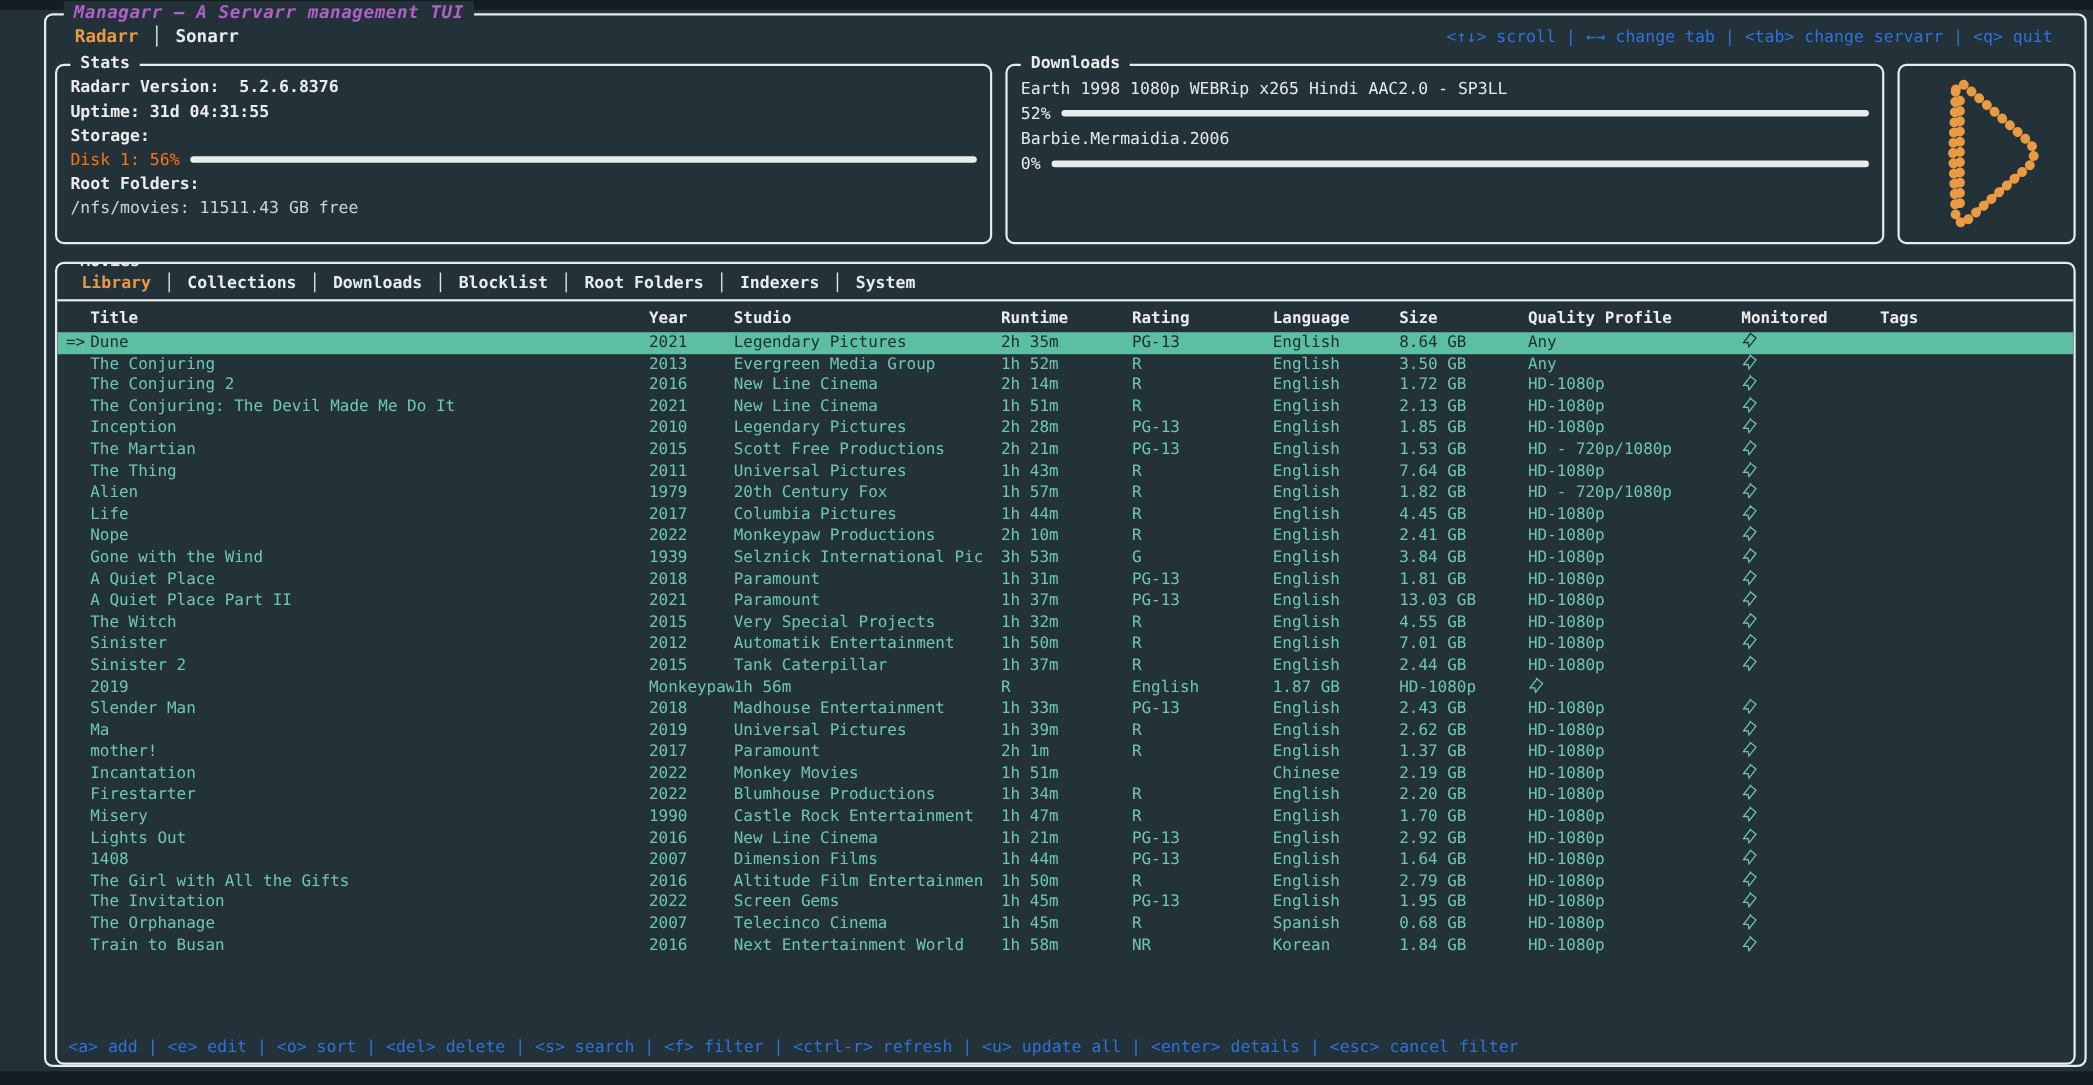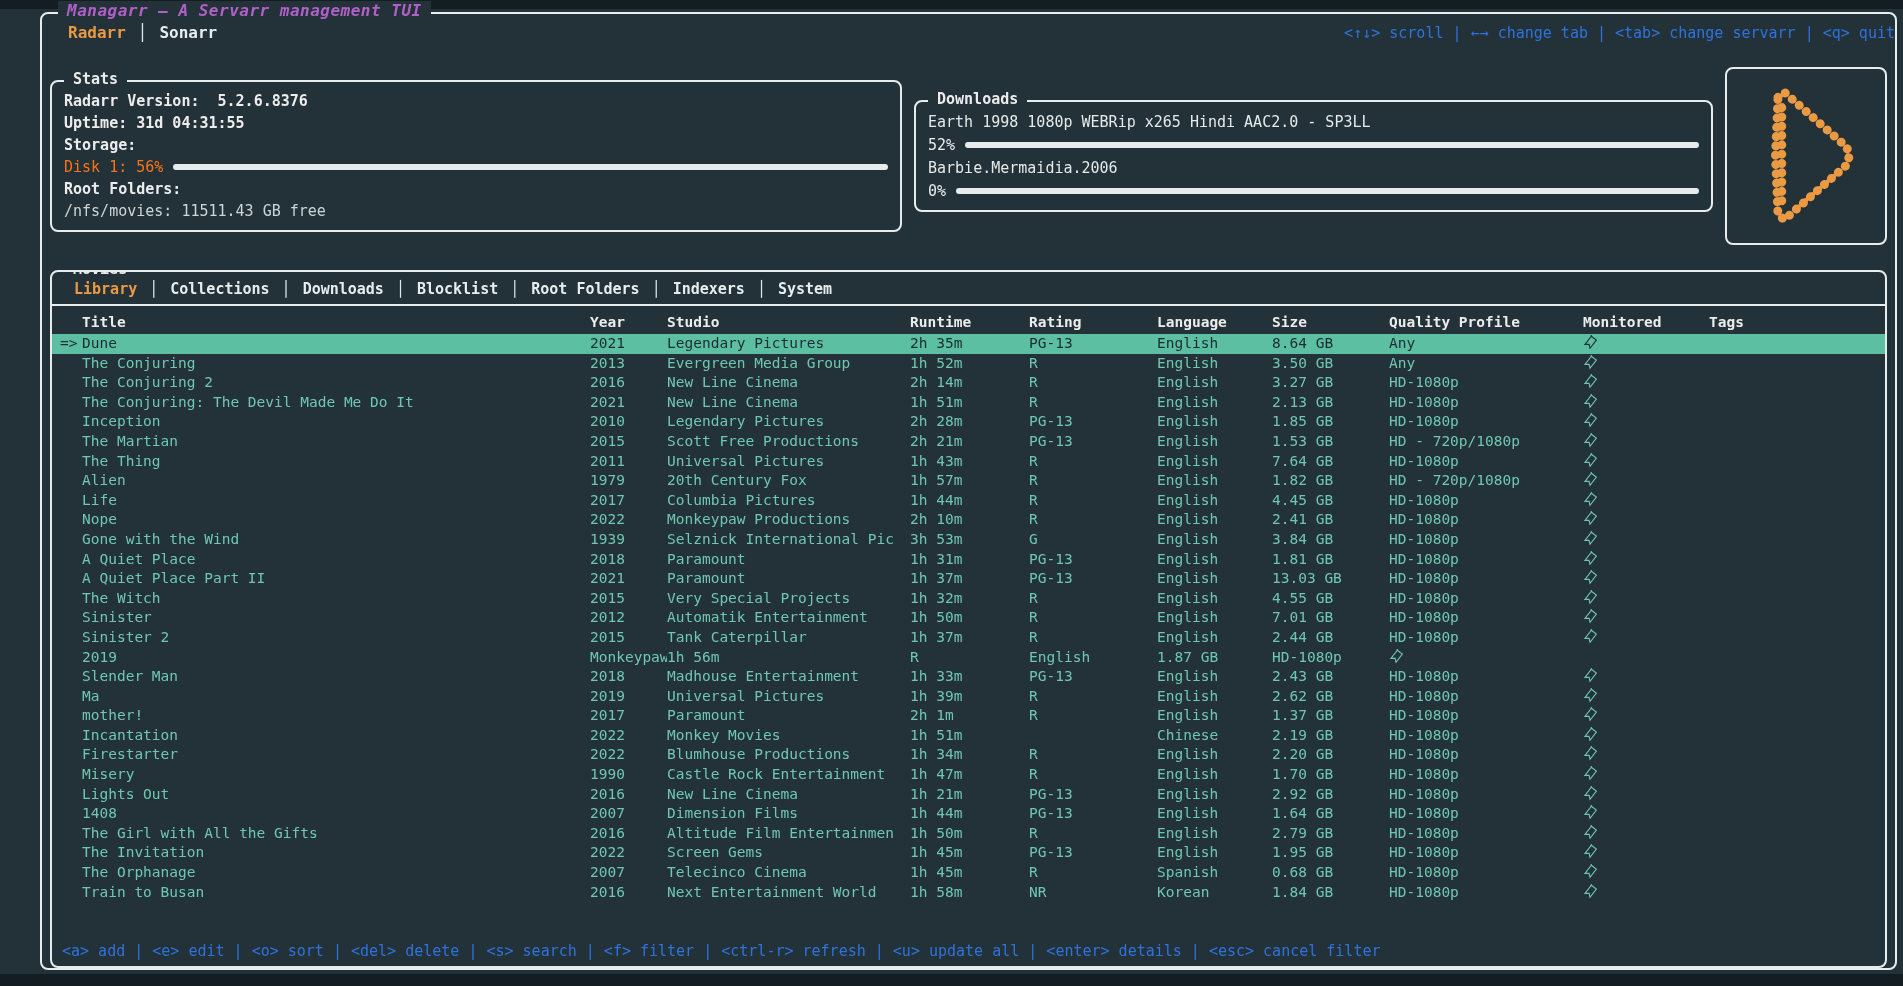--- a/index.html
+++ b/index.html
@@ -17,29 +17,29 @@
     border:2px solid #e7ecec; border-radius:8px; background:#233238;
     display:flex; flex-direction:column;margin-left:34px;
   }
   .outer-title{
     position:absolute; top:-13px; left:16px; background:#233238; padding:0 9px;
     color:#b060c8; font-style:italic; font-weight:bold; font-size:16px; letter-spacing:.5px;
     white-space:nowrap;
   }
   .servarr-row{
     display:flex; align-items:center; justify-content:space-between;
-    padding:9px 0 2px 14px; font-size:16px; font-weight:bold;
+    padding:9px 29px 2px 14px; font-size:16px; font-weight:bold;
   }
   .tabs{display:flex; align-items:center; white-space:pre;}
   .tab{color:#e7ecec; padding:0 12px; cursor:default;}
   .tab.active{color:#eb9a44;}
   .tab-sep{color:#dfe6e6; font-weight:normal;}
   .help-line{color:#2f72dc; font-weight:normal; font-size:15px; white-space:pre;}
 
-  .panels-row{display:flex; gap:12px; margin:14px 8px 0 8px; height:196px; flex:0 0 auto;align-items:center;}
+  .panels-row{display:flex; gap:12px; margin:14px 8px 0 8px; height:164px; flex:0 0 auto;}
   .panel{
     position:relative; border:2px solid #e7ecec; border-radius:8px;
     background:#233238; padding:8px 12px; box-sizing:border-box;
   }
   .panel-title{
     position:absolute; top:-12px; left:12px; background:#233238; padding:0 9px;
     color:#ececec; font-weight:bold; font-size:15px; white-space:nowrap;
   }
   .stats-panel{flex:0 0 852px;}
   .downloads-panel{flex:1 1 auto;}
@@ -163,21 +163,21 @@
                     <path d="M4.6 2.2 h6.8 v11 L8 10.4 L4.6 13.2 Z" fill="none" stroke="currentColor" stroke-width="1.2"></path>
                     <path d="M4.6 2.2 L3.2 0.9" stroke="currentColor" stroke-width="1.2"></path>
                   </g>
                 </svg></span><span></span></div>
             <div class="trow data"><span class="cell-marker"></span><span>The Conjuring</span><span>2013</span><span>Evergreen Media Group</span><span>1h 52m</span><span>R</span><span>English</span><span>3.50 GB</span><span>Any</span><span><svg class="bm-icon" viewBox="0 0 16 16">
                   <g transform="rotate(38 8 8)">
                     <path d="M4.6 2.2 h6.8 v11 L8 10.4 L4.6 13.2 Z" fill="none" stroke="currentColor" stroke-width="1.2"></path>
                     <path d="M4.6 2.2 L3.2 0.9" stroke="currentColor" stroke-width="1.2"></path>
                   </g>
                 </svg></span><span></span></div>
-            <div class="trow data"><span class="cell-marker"></span><span>The Conjuring 2</span><span>2016</span><span>New Line Cinema</span><span>2h 14m</span><span>R</span><span>English</span><span>3.27 GB</span><span>HD-1080p</span><span><svg class="bm-icon" viewBox="0 0 16 16">
+            <div class="trow data"><span class="cell-marker"></span><span>The Conjuring 2</span><span>2016</span><span>New Line Cinema</span><span>2h 14m</span><span>R</span><span>English</span><span>1.72 GB</span><span>HD-1080p</span><span><svg class="bm-icon" viewBox="0 0 16 16">
                   <g transform="rotate(38 8 8)">
                     <path d="M4.6 2.2 h6.8 v11 L8 10.4 L4.6 13.2 Z" fill="none" stroke="currentColor" stroke-width="1.2"></path>
                     <path d="M4.6 2.2 L3.2 0.9" stroke="currentColor" stroke-width="1.2"></path>
                   </g>
                 </svg></span><span></span></div>
             <div class="trow data"><span class="cell-marker"></span><span>The Conjuring: The Devil Made Me Do It</span><span>2021</span><span>New Line Cinema</span><span>1h 51m</span><span>R</span><span>English</span><span>2.13 GB</span><span>HD-1080p</span><span><svg class="bm-icon" viewBox="0 0 16 16">
                   <g transform="rotate(38 8 8)">
                     <path d="M4.6 2.2 h6.8 v11 L8 10.4 L4.6 13.2 Z" fill="none" stroke="currentColor" stroke-width="1.2"></path>
                     <path d="M4.6 2.2 L3.2 0.9" stroke="currentColor" stroke-width="1.2"></path>
                   </g>

